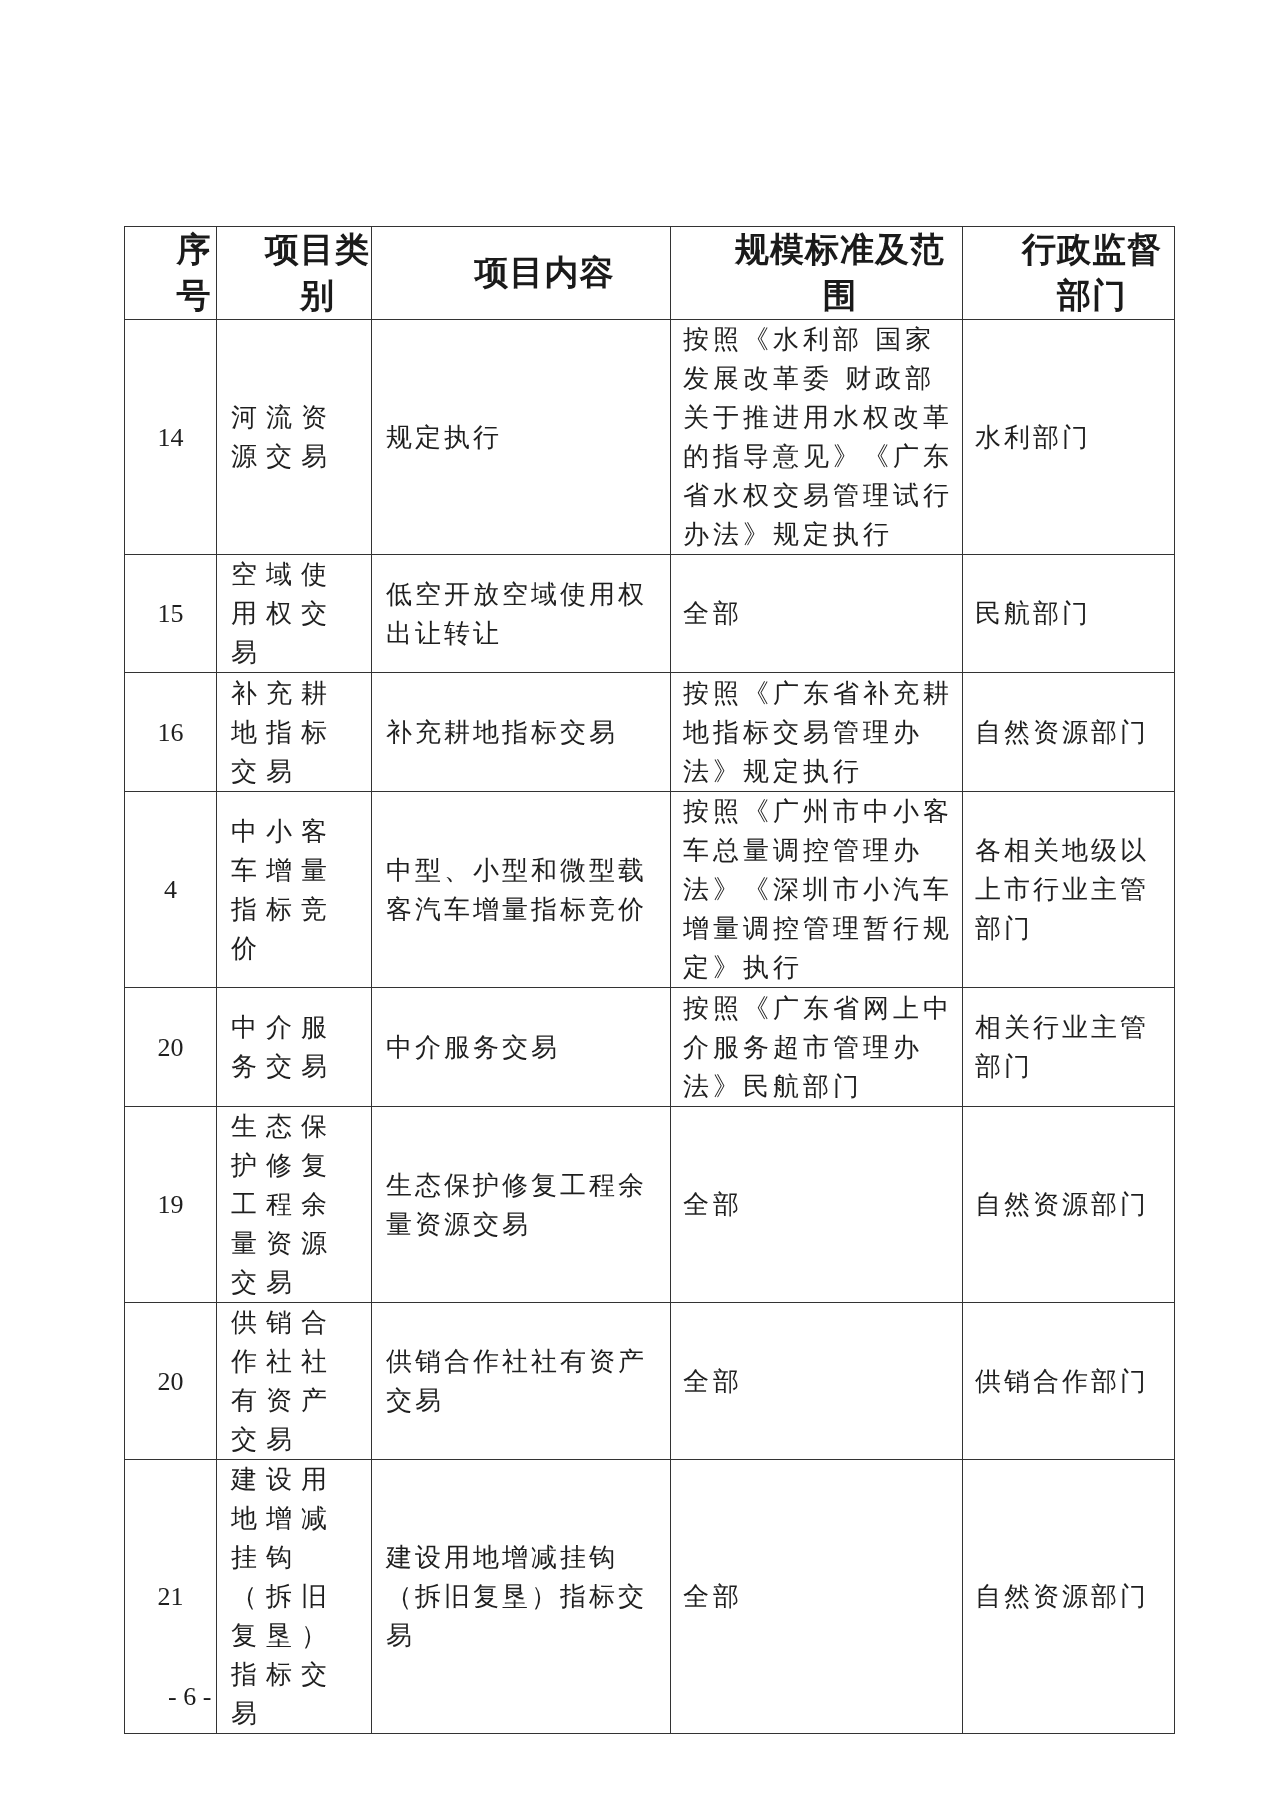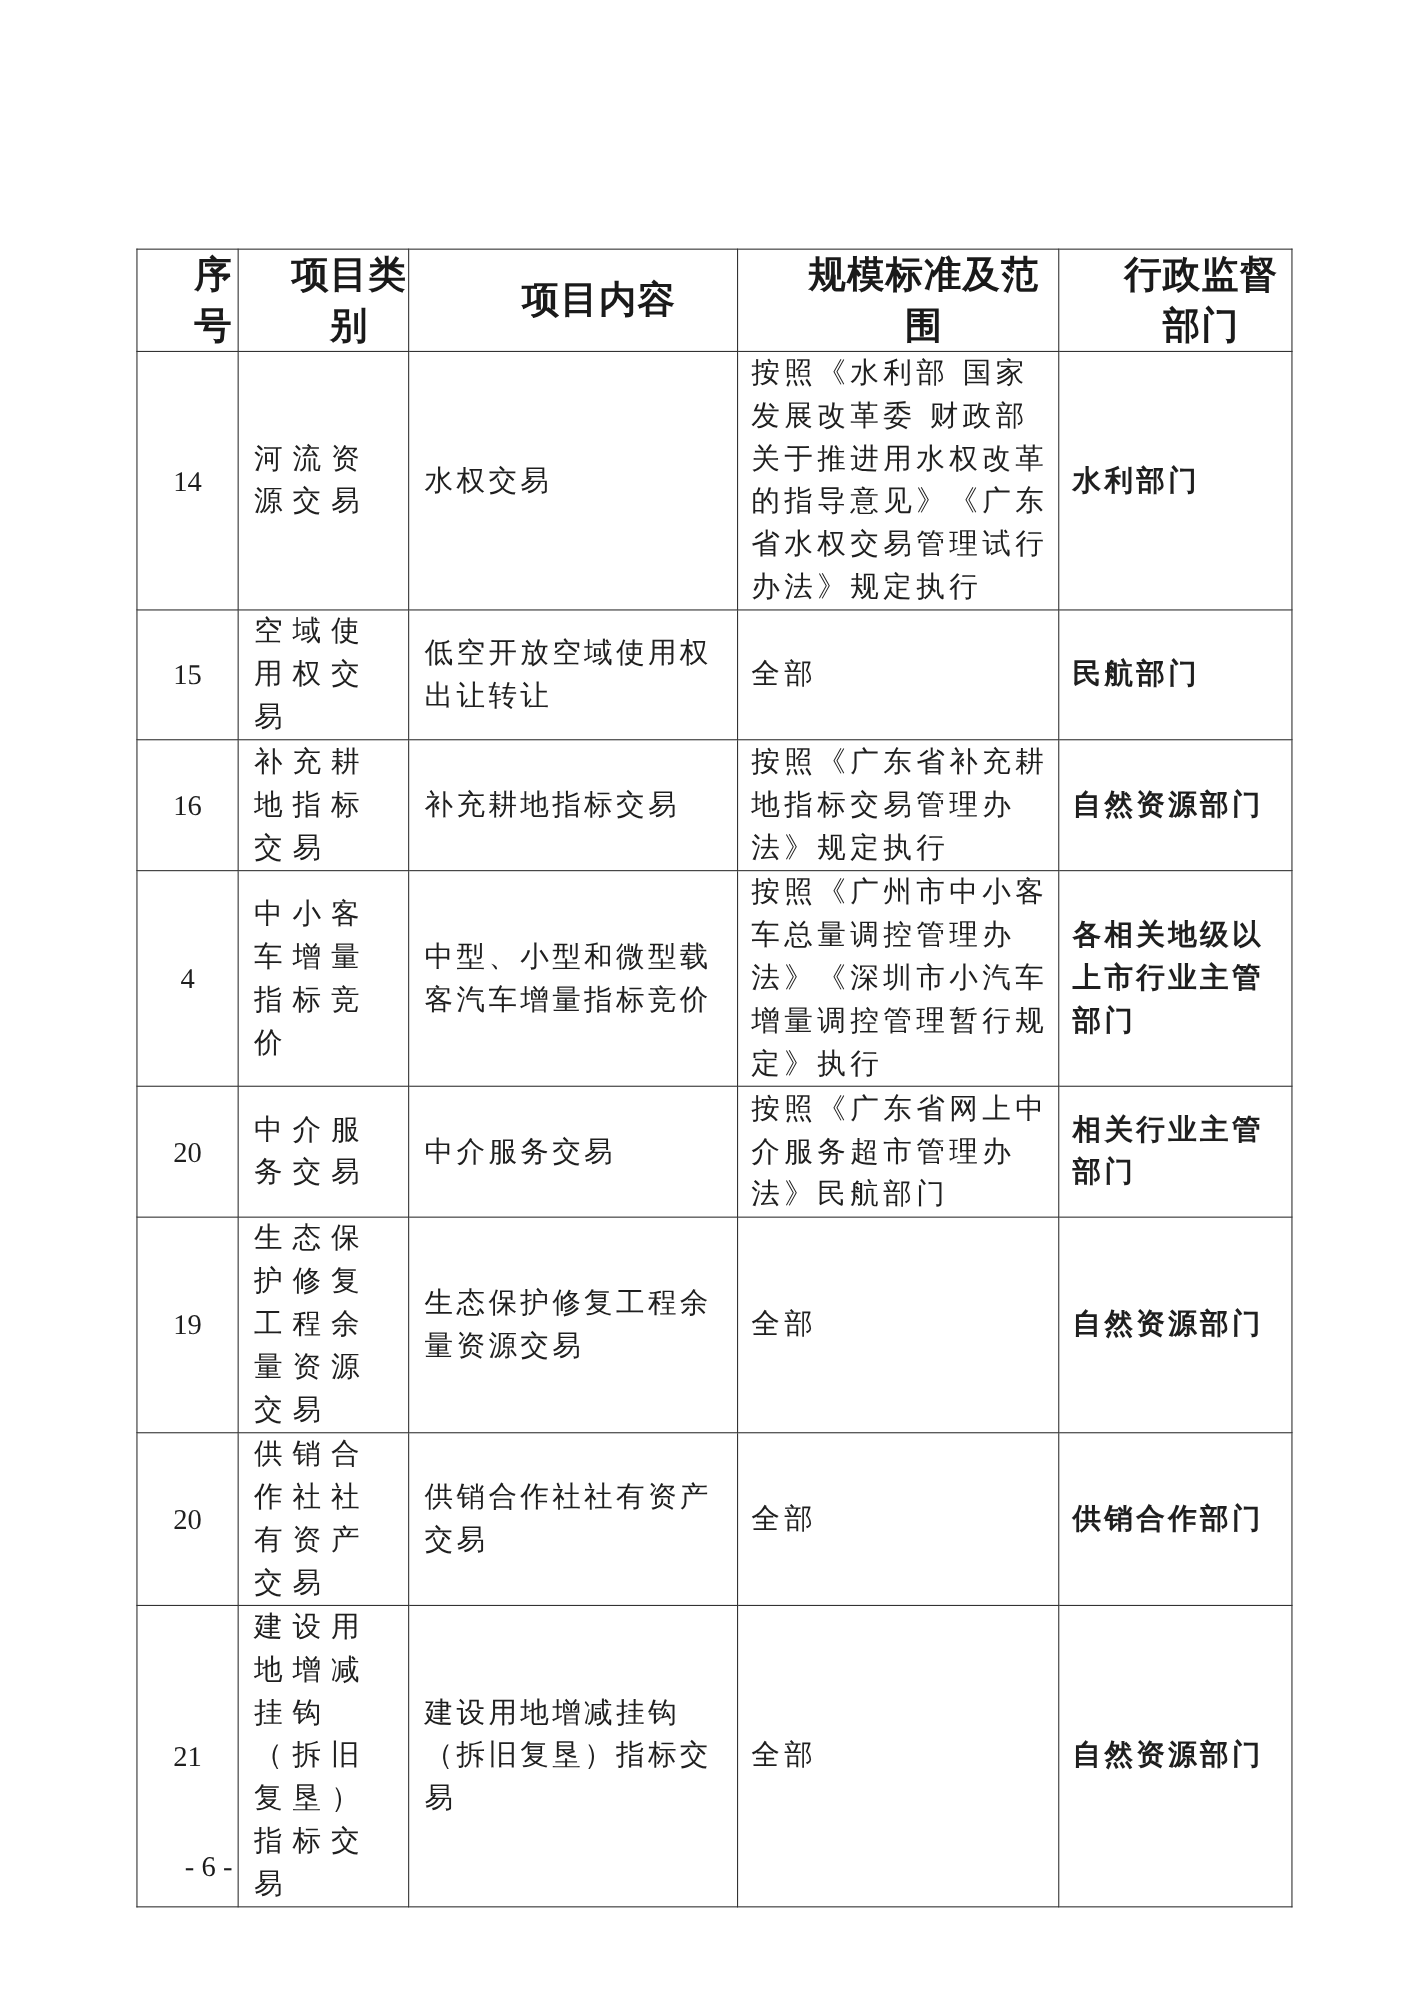--- a/index.html
+++ b/index.html
@@ -74,21 +74,20 @@
       padding: 0 8px 0 12px !important;
       letter-spacing: 4px;
       word-break: break-all;
       line-height: 38px;
       margin-left: 12px;
     }
     td.dept {
       padding: 0 6px 0 12px !important;
       letter-spacing: 3px;
       word-break: break-all;
-      font-weight: bold;
     }
     .disclosure {
       position: absolute;
       left: 126px;
       top: 1540px;
       font-size: 31px;
       line-height: 48px;
       white-space: nowrap;
     }
     .disclosure .label {
@@ -131,21 +130,21 @@
         <th>项目类别</th>
         <th>项目内容</th>
         <th>规模标准及范围</th>
         <th>行政监督部门</th>
       </tr>
     </thead>
     <tbody>
       <tr style="height:235px;">
         <td class="num">14</td>
         <td class="cat">河流资源交易</td>
-        <td class="content">水权交易</td>
+        <td class="content">规定执行</td>
         <td class="scope">按照《水利部 国家发展改革委 财政部关于推进用水权改革的指导意见》《广东省水权交易管理试行办法》规定执行</td>
         <td class="dept">水利部门</td>
       </tr>
       <tr style="height:79px;">
         <td class="num">15</td>
         <td class="cat">空域使用权交易</td>
         <td class="content">低空开放空域使用权出让转让</td>
         <td class="scope">全部</td>
         <td class="dept">民航部门</td>
       </tr>

